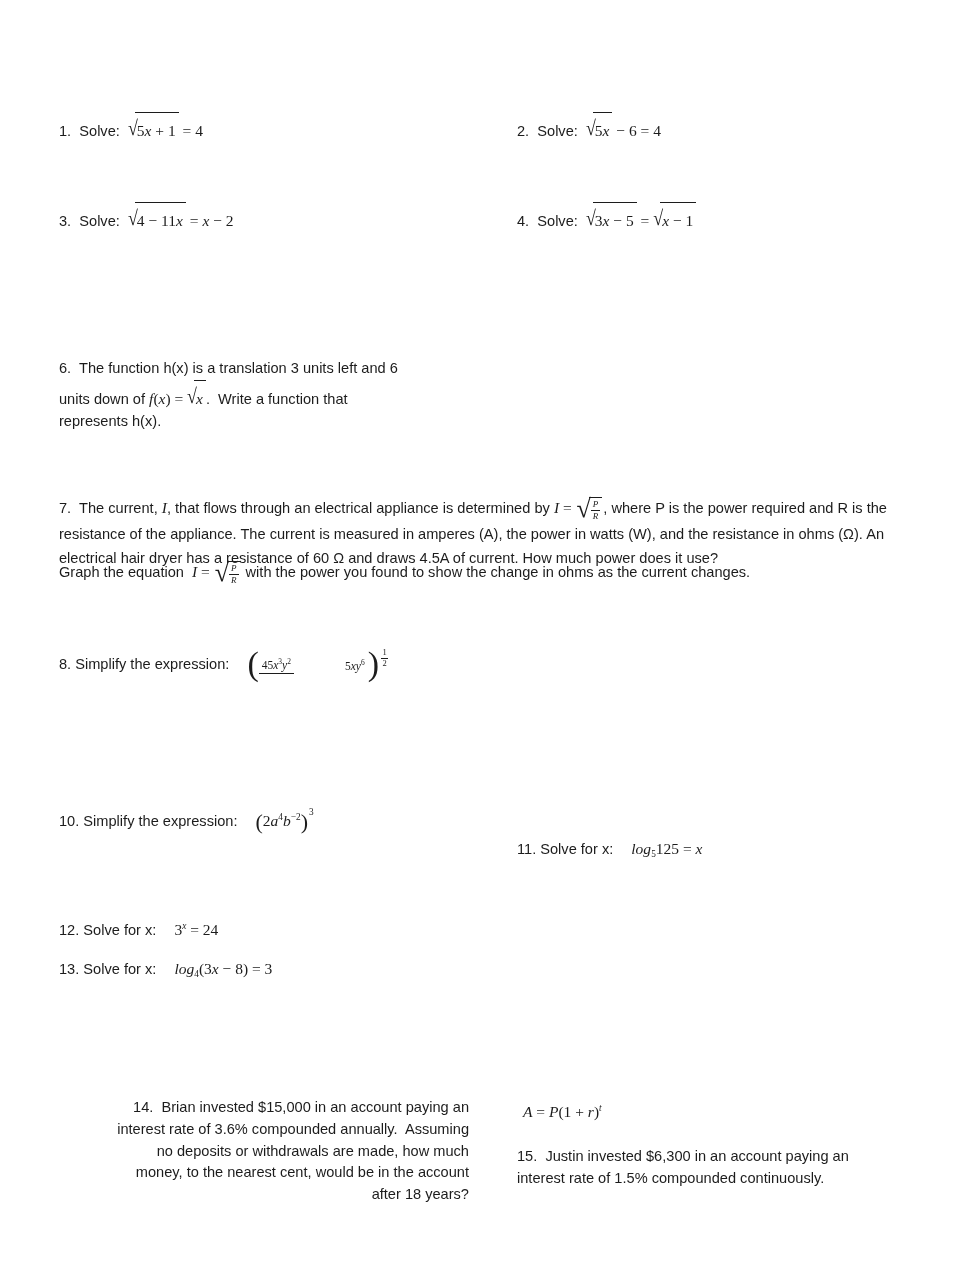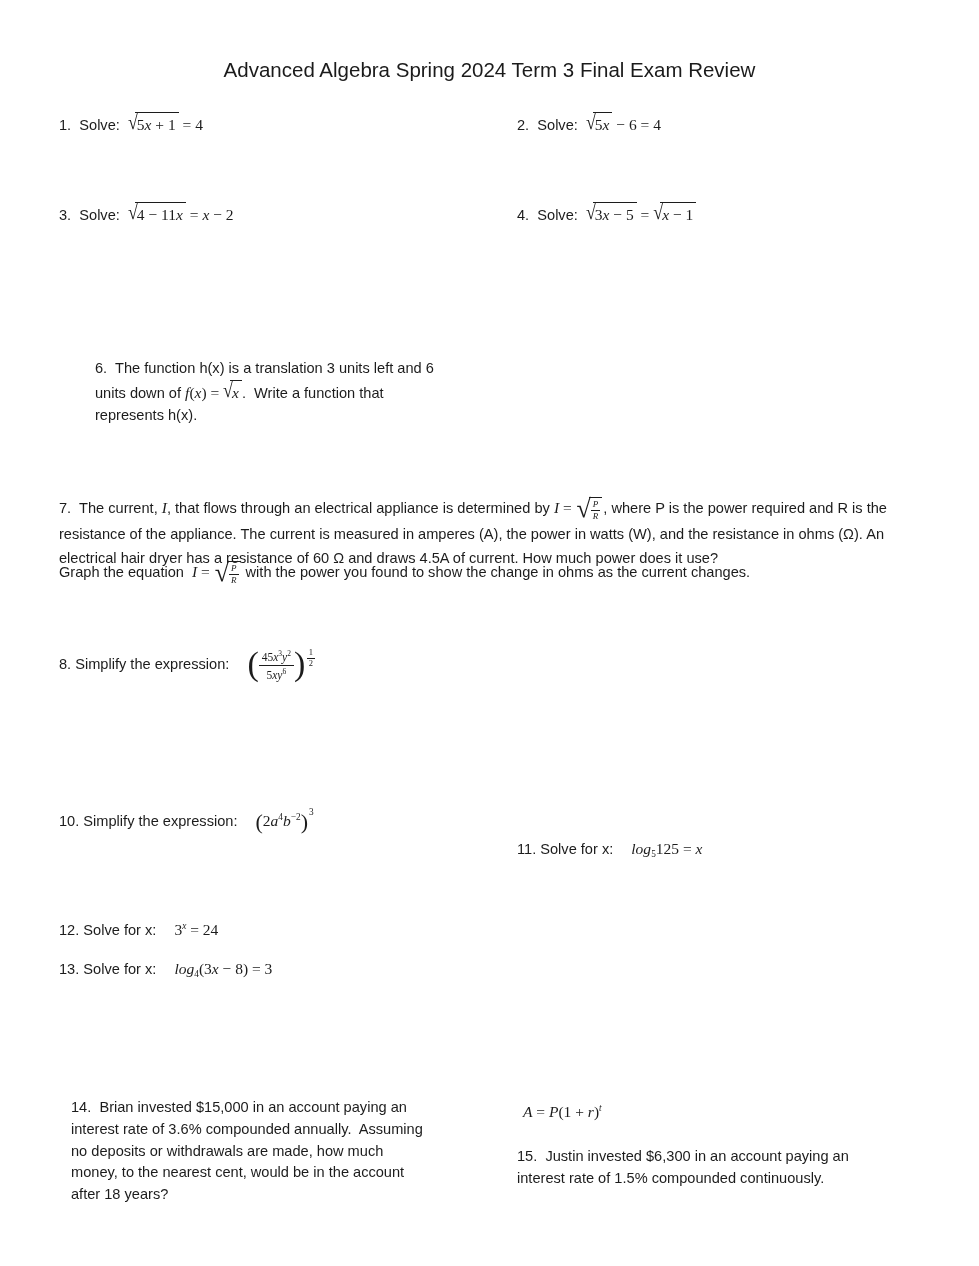--- a/index.html
+++ b/index.html
@@ -21,61 +21,60 @@
 
   
   .m { font-family: "Liberation Serif", serif; font-size: 15.5px; }
   .m i { font-style: italic; }
   .m sup { font-size: 60%; }
   .m sub { font-size: 60%; vertical-align: -3px; }
   .gap { margin-left: 14px; }
 
   
   .rs { display: inline-block; font-size: 18px; transform: scaleY(1.18); transform-origin: bottom; margin-right: -2px; }
-  .rb { display: inline-block; border-top: 1.3px solid #1c1c1c; line-height: 1.2; padding: 3px 3px 0 2px; margin-left: -1px; }
+  .rb { display: inline-block; border-top: 1.3px solid #1c1c1c; line-height: 1.2; padding: 9px 3px 0 2px; margin-left: -1px; }
   .ridx { font-size: 8.5px; position: relative; top: -8px; margin-right: -6px; }
 
   
   .radF { display: inline-flex; align-items: center; vertical-align: middle; margin: 0 1px; }
   .radS { font-family: "Liberation Serif", serif; font-size: 26px; line-height: 1; margin-right: -2px; }
   .radB { display: inline-flex; flex-direction: column; align-items: center; border-top: 1.3px solid #1c1c1c; font-size: 9px; line-height: 1.2; padding: 1px 2px 0 2px; }
   .fn2 { border-bottom: 1px solid #1c1c1c; padding: 0 2px; }
   .fd2 { padding: 0 2px; }
 
   
-  .fr { display: inline-flex; flex-direction: column; align-items: center; vertical-align: middle; text-align: center; }
+  .fr { display: inline-flex; flex-direction: row; align-items: center; vertical-align: middle; text-align: center; gap: 48px; }
   .f2 { font-size: 11.5px; line-height: 1.25; }
   .f2 sup { font-size: 7.5px; }
   .fn { border-bottom: 1px solid #1c1c1c; padding: 0 3px 1px; }
   .fd { padding: 1px 3px 0; text-align: right; }
 
   
   .bp { font-family: "Liberation Serif", serif; font-size: 34px; vertical-align: middle; line-height: 0; position: relative; top: -1px; }
   .bp2 { font-family: "Liberation Serif", serif; font-size: 22px; vertical-align: -3px; line-height: 0; }
   .os { font-size: 10px; vertical-align: 11px; margin-left: 1px; }
 
   
   .ef { display: inline-flex; flex-direction: column; align-items: center; font-size: 8.5px; line-height: 1.15; vertical-align: 14px; margin-left: 2px; }
   .en { border-bottom: 1px solid #1c1c1c; padding: 0 1.5px; }
 </style>
 </head>
 <body>
 
 <div class="page">
 
-  <h1 class="title">Advanced Algebra Spring 2024 Term 3 Final Exam Review</h1>
 
   <div class="block" style="top:112px; left:59px;">1.&nbsp; Solve: &nbsp;<span class="m"><span class="rs">√</span><span class="rb">5<i>x</i> + 1</span> = 4</span></div>
   <div class="block" style="top:112px; left:517px;">2.&nbsp; Solve: &nbsp;<span class="m"><span class="rs">√</span><span class="rb">5<i>x</i></span> − 6 = 4</span></div>
 
   <div class="block" style="top:202px; left:59px;">3.&nbsp; Solve: &nbsp;<span class="m"><span class="rs">√</span><span class="rb">4 − 11<i>x</i></span> = <i>x</i> − 2</span></div>
   <div class="block" style="top:202px; left:517px;">4.&nbsp; Solve: &nbsp;<span class="m"><span class="rs">√</span><span class="rb">3<i>x</i> − 5</span> = <span class="rs">√</span><span class="rb"><i>x</i> − 1</span></span></div>
 
 
-  <div class="block" style="top:358px; left:59px; width:430px;margin-left:36px;">6.&nbsp; The function h(x) is a translation 3 units left and 6<br>units down of <span class="m"><i>f</i>(<i>x</i>) = <span class="rs">√</span><span class="rb"><i>x</i></span></span>.&nbsp; Write a function that<br>represents h(x).</div>
+  <div class="block" style="top:358px; left:59px; width:430px;">6.&nbsp; The function h(x) is a translation 3 units left and 6<br>units down of <span class="m"><i>f</i>(<i>x</i>) = <span class="rs">√</span><span class="rb"><i>x</i></span></span>.&nbsp; Write a function that<br>represents h(x).</div>
 
   <div class="block lh24" style="top:450px; left:59px; width:878px;">7.&nbsp; The current, <span class="m"><i>I</i></span>, that flows through an electrical appliance is determined by <span class="m"><i>I</i> = <span class="radF">
           <span class="radS">√</span>
           <span class="radB">
             <span class="fn2"><i>P</i></span>
             <span class="fd2"><i>R</i></span>
           </span>
         </span></span>, where P is the power required and R is the resistance of the appliance. The current is measured in amperes (A), the power in watts (W), and the resistance in ohms (Ω). An electrical hair dryer has a resistance of 60 Ω and draws 4.5A of current. How much power does it use?</div>
 
   <div class="block" style="top:560px; left:59px; width:878px;">Graph the equation &nbsp;<span class="m"><i>I</i> = <span class="radF">
@@ -94,19 +93,19 @@
           <span class="ed">2</span>
         </span></span></div>
 
   <div class="block" style="top:802px; left:59px;">10. Simplify the expression: <span class="m gap"><span class="bp2">(</span>2<i>a</i><sup>4</sup><i>b</i><sup>−2</sup><span class="bp2">)</span><sup class="os">3</sup></span></div>
   <div class="block" style="top:793px; left:517px;margin-top:45px;">11. Solve for x: <span class="m gap"><i>log</i><sub>5</sub>125 = <i>x</i></span></div>
 
   <div class="block" style="top:916px; left:59px;">12. Solve for x: <span class="m gap">3<sup><i>x</i></sup> = 24</span></div>
 
   <div class="block" style="top:958px; left:59px;">13. Solve for x: <span class="m gap"><i>log</i><sub>4</sub>(3<i>x</i> − 8) = 3</span></div>
 
-  <div class="block" style="top:1097px; left:71px; width:410px;">14.&nbsp; Brian invested $15,000 in an account paying an<br>interest rate of 3.6% compounded annually.&nbsp; Assuming<br>no deposits or withdrawals are made, how much<br>money, to the nearest cent, would be in the account<br>after 18 years?</div>
+  <div class="block" style="top:1097px; left:59px; width:410px;text-align:right;">14.&nbsp; Brian invested $15,000 in an account paying an<br>interest rate of 3.6% compounded annually.&nbsp; Assuming<br>no deposits or withdrawals are made, how much<br>money, to the nearest cent, would be in the account<br>after 18 years?</div>
 
   <div class="block" style="top:1098px; left:523px; font-size:16px;"><span class="m"><i>A</i> = <i>P</i>(1 + <i>r</i>)<sup><i>t</i></sup></span></div>
 
   <div class="block" style="top:1146px; left:517px; width:410px;">15.&nbsp; Justin invested $6,300 in an account paying an<br>interest rate of 1.5% compounded continuously.</div>
 
 </div>
 
 </body></html>

